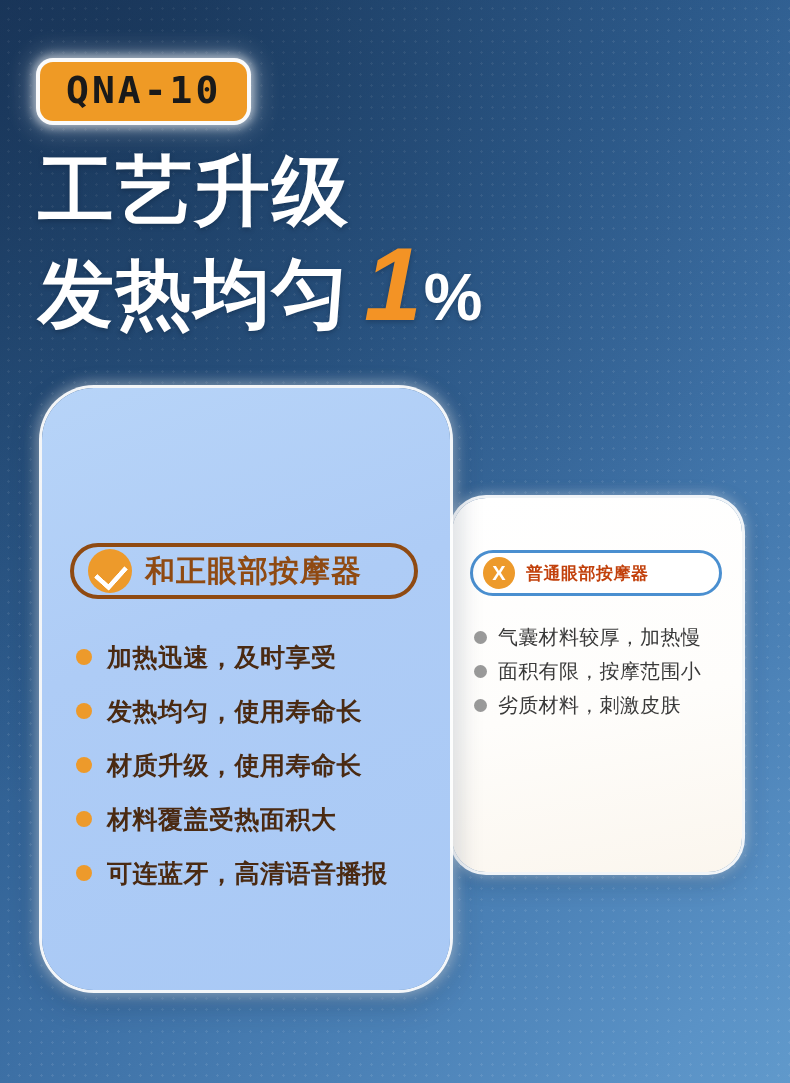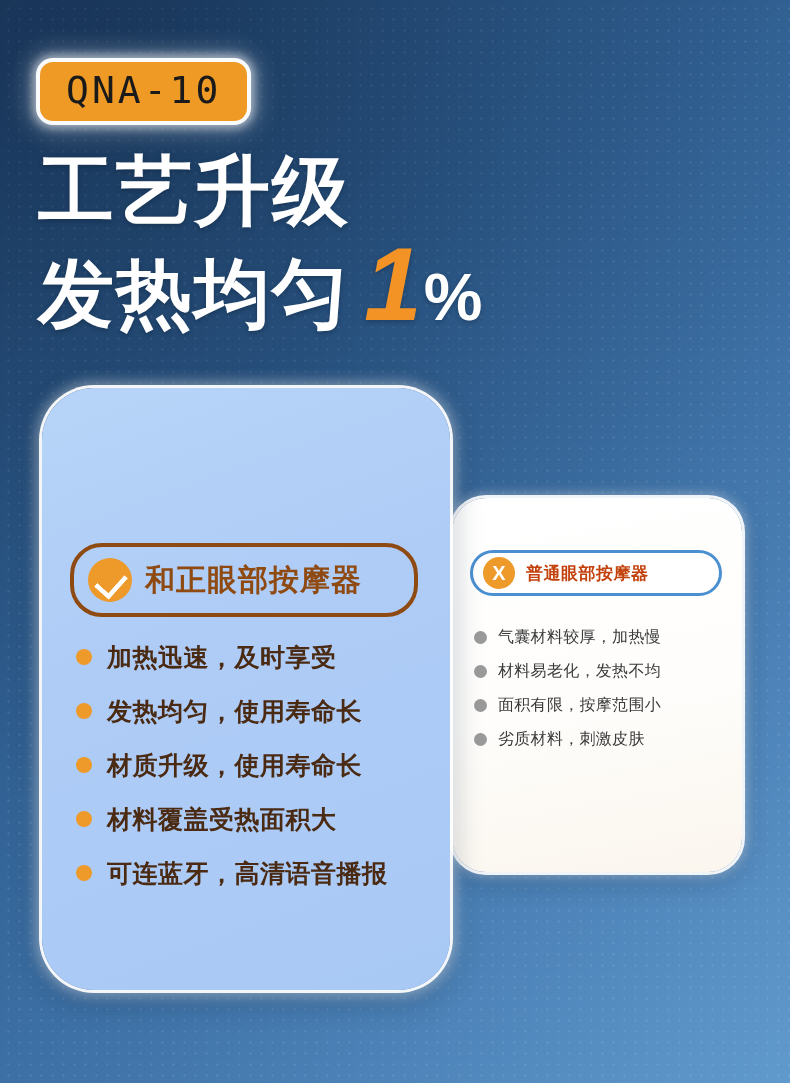--- a/index.html
+++ b/index.html
@@ -55,21 +55,21 @@
   
   #badge {
     position: absolute;
     left: 40px;
     top: 62px;
     padding: 9px 26px 12px 26px;
     background: #EF9A25;
     border-radius: 13px;
     color: #1a1a1a;
     font-size: 38px;
-    font-weight: normal;
+    font-weight: bold;
     letter-spacing: 3px;
     line-height: 1;
     font-family: "DejaVu Sans Mono", "Liberation Mono", monospace;
     box-shadow:
       0 0 0 4px rgba(255,255,255,0.95),
       0 0 10px 7px rgba(255,255,255,0.55),
       0 0 22px 12px rgba(255,255,255,0.25);
   }
 
   
@@ -145,21 +145,21 @@
       0 8px 26px rgba(12,32,58,0.3);
     z-index: 2;
   }
 
   
   #good-pill {
     position: absolute;
     left: 28px;
     top: 155px;
     width: 348px;
-    height: 74px;
+    height: 56px;
     border: 4px solid #8F4A12;
     border-radius: 32px;
     display: flex;
     align-items: center;
     padding-left: 14px;
   }
 
   #check-icon {
     width: 44px;
     height: 44px;
@@ -272,21 +272,21 @@
   .bad-dot {
     width: 13px;
     height: 13px;
     flex: 0 0 13px;
     border-radius: 50%;
     background: #9a9a9a;
     margin-right: 11px;
   }
   .bad-text {
     color: #3a3a3a;
-    font-size: 16px;
+    font-size: 20px;
     letter-spacing: 0.3px;
     white-space: nowrap;
   }
 </style>
 </head>
 <body>
 
 <div id="poster">
 
   <div id="bg-dots"></div>
@@ -342,24 +342,20 @@
       <span id="bad-pill-label">普通眼部按摩器</span>
     </div>
 
     <div id="bad-list">
       <div class="bad-item">
         <span class="bad-dot"></span>
         <span class="bad-text">气囊材料较厚，加热慢</span>
       </div>
       <div class="bad-item">
         <span class="bad-dot"></span>
-        <span class="bad-text">材料易老化，发热不均</span>
-      </div>
-      <div class="bad-item">
-        <span class="bad-dot"></span>
         <span class="bad-text">面积有限，按摩范围小</span>
       </div>
       <div class="bad-item">
         <span class="bad-dot"></span>
         <span class="bad-text">劣质材料，刺激皮肤</span>
       </div>
     </div>
 
   </div>
 

